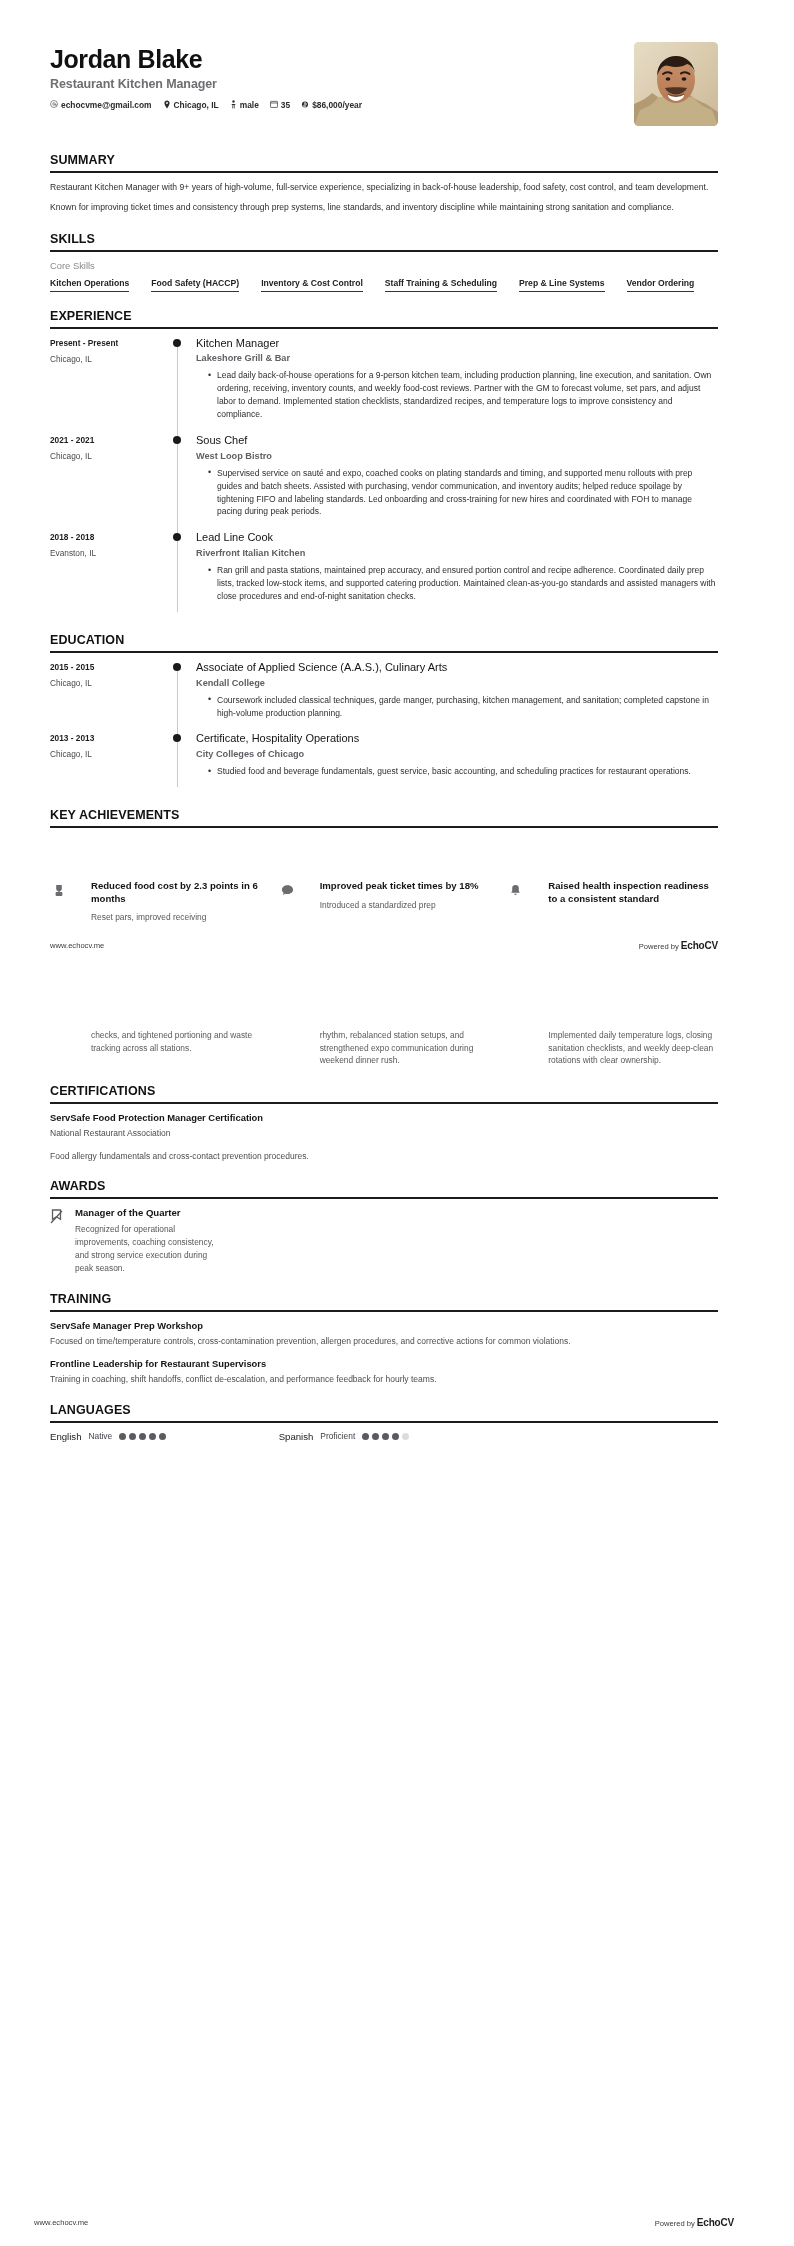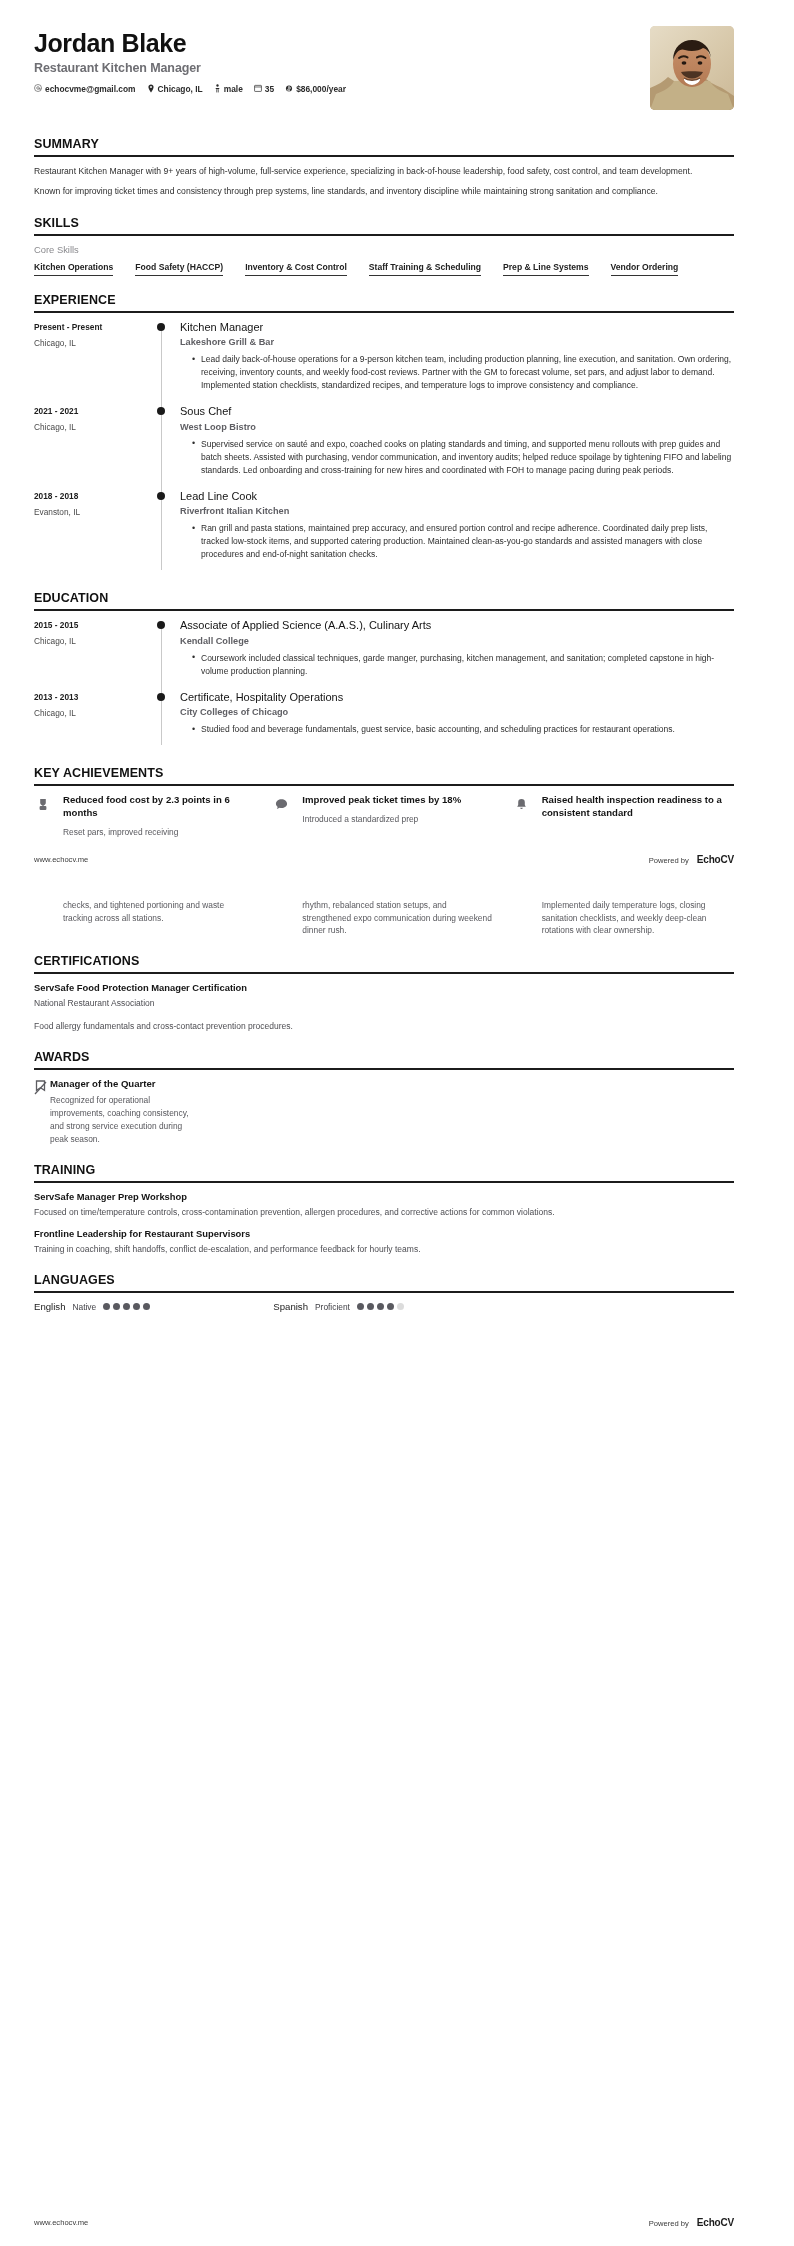--- a/index.html
+++ b/index.html
@@ -10,21 +10,21 @@
   body {
     font-family: "Liberation Sans", sans-serif;
     color: #1a1a1a;
     -webkit-font-smoothing: antialiased;
   }
   .page {
     position: relative;
     width: 768px;
     min-height: 2246px;
     background: #ffffff;
-    padding: 0;
+    padding: 16px;
   }
   .sheet {
     padding: 26px 34px 0 34px;
   }
 
   
   .header {
     display: flex;
     justify-content: space-between;
     align-items: flex-start;
@@ -195,21 +195,21 @@
     color: #2e2e2e;
     font-size: 9px;
   }
 
   
   .ach-grid {
     display: grid;
     grid-template-columns: repeat(3, 1fr);
     gap: 0 18px;
   }
-  .ach-item { display: flex; gap: 12px; }
+  .ach-item { display: flex; gap: 24px; margin-top: 44px; }
   .ach-icon {
     width: 17px;
     flex: none;
     display: flex;
     align-items: flex-start;
     justify-content: center;
     padding-top: 4px;
     color: #6b6b70;
   }
   .ach-head {
@@ -231,21 +231,21 @@
     justify-content: space-between;
     align-items: center;
     font-size: 7.6px;
     color: #3a3a3a;
     padding: 0 34px;
     margin-top: 16px;
   }
   .brand {
     display: flex;
     align-items: baseline;
-    gap: 8px;
+    gap: 2px;
   }
   .brand-name {
     font-size: 10px;
     font-weight: 700;
     color: #1b1b1b;
     letter-spacing: -0.2px;
   }
   .break-gap { height: 34px; }
 
   
@@ -261,21 +261,21 @@
     margin-top: 4px;
     line-height: 1.5;
   }
 
   
   .award-grid {
     display: grid;
     grid-template-columns: repeat(3, 1fr);
     gap: 0 18px;
   }
-  .award-item { display: flex; }
+  .award-item { display: flex; gap: 9px; }
   .award-icon {
     width: 16px;
     flex: none;
     padding-top: 2px;
     color: #5d5d62;
   }
   .award-title {
     font-size: 9.6px;
     font-weight: 700;
     color: #151515;

